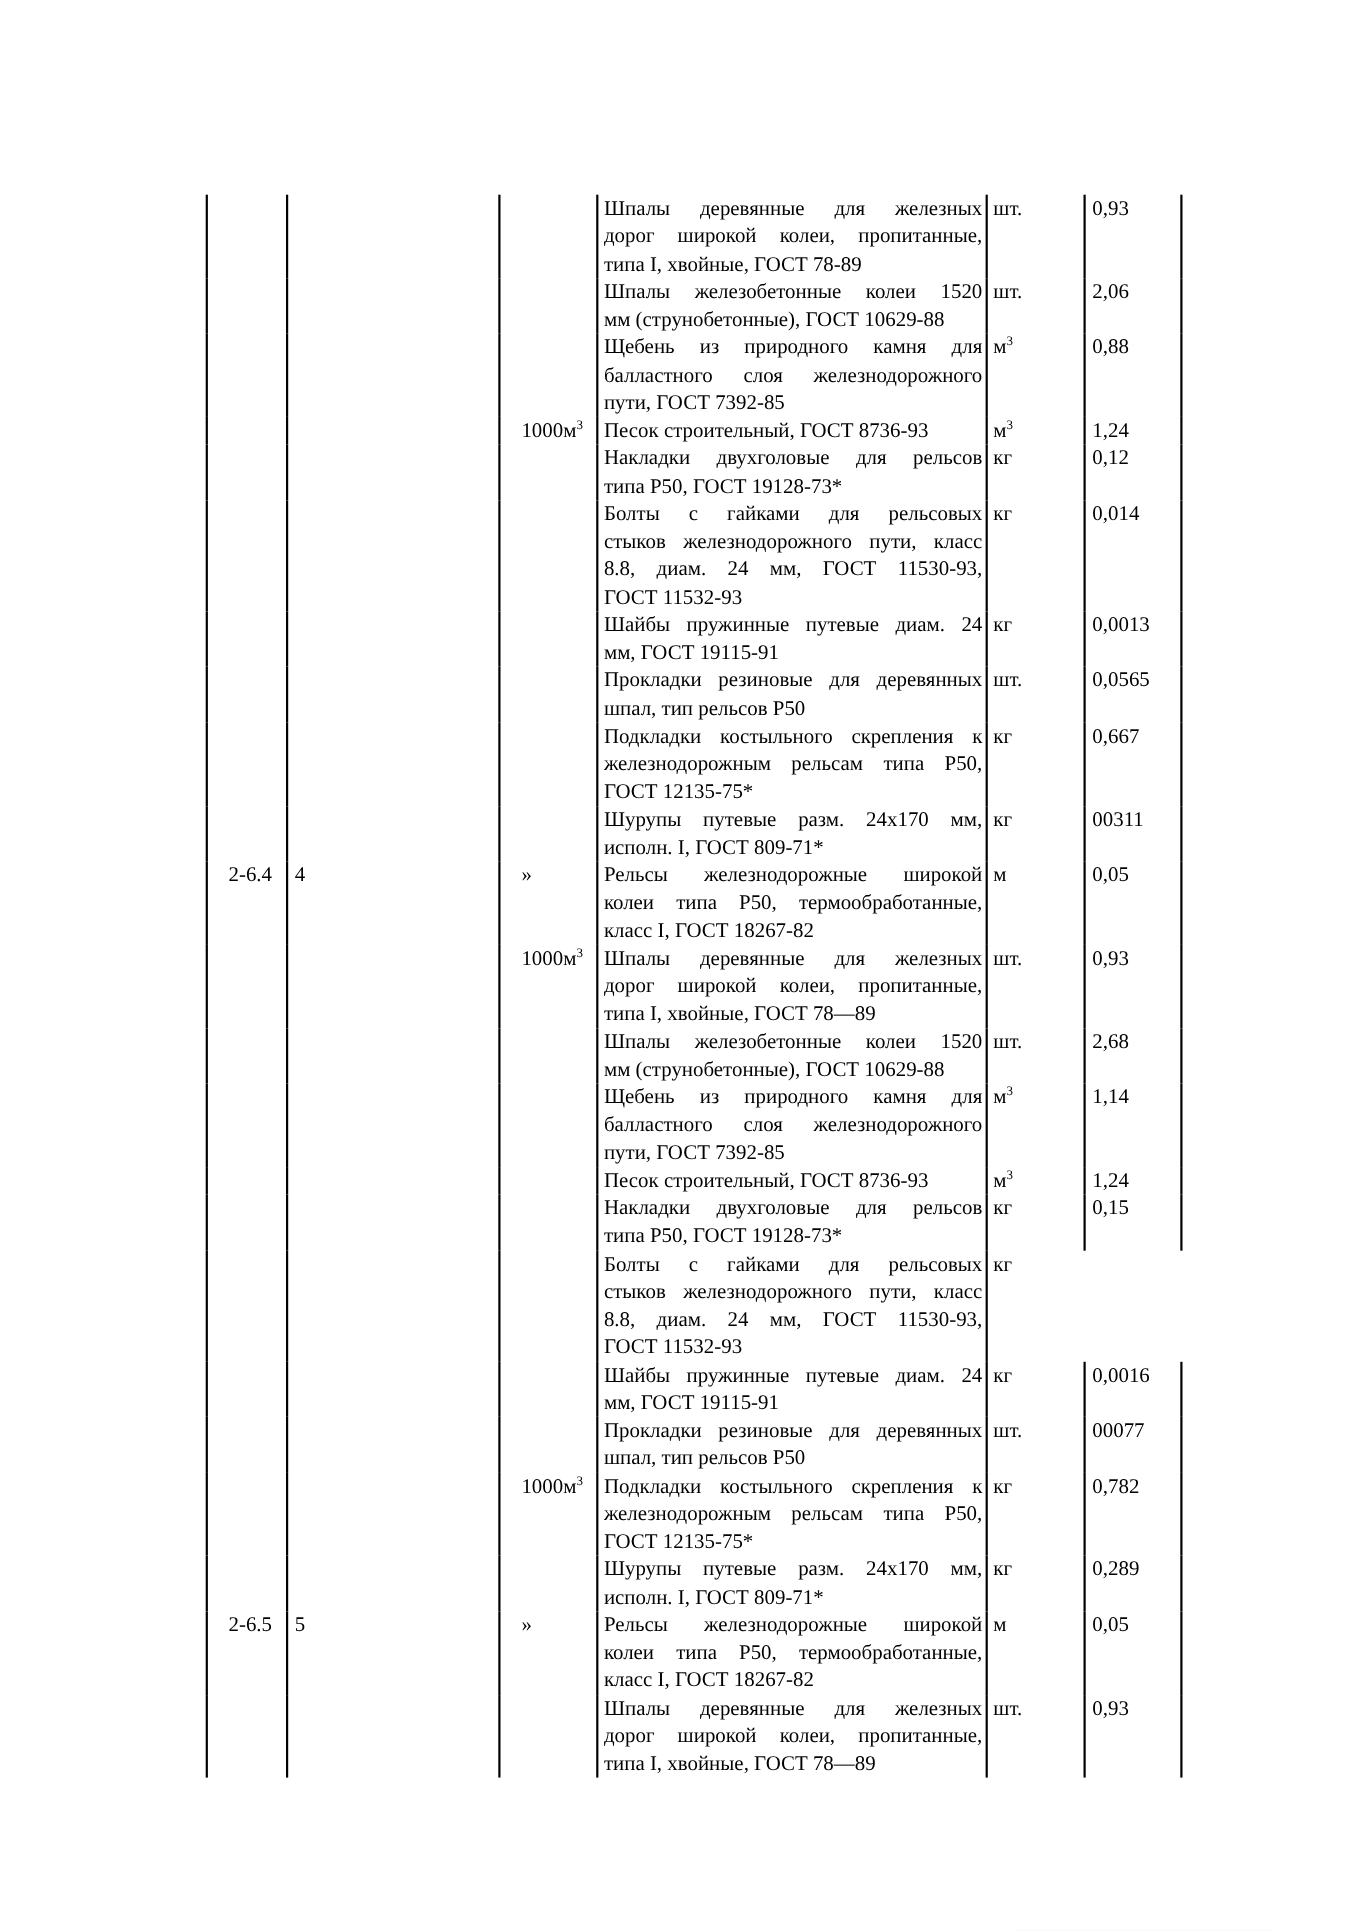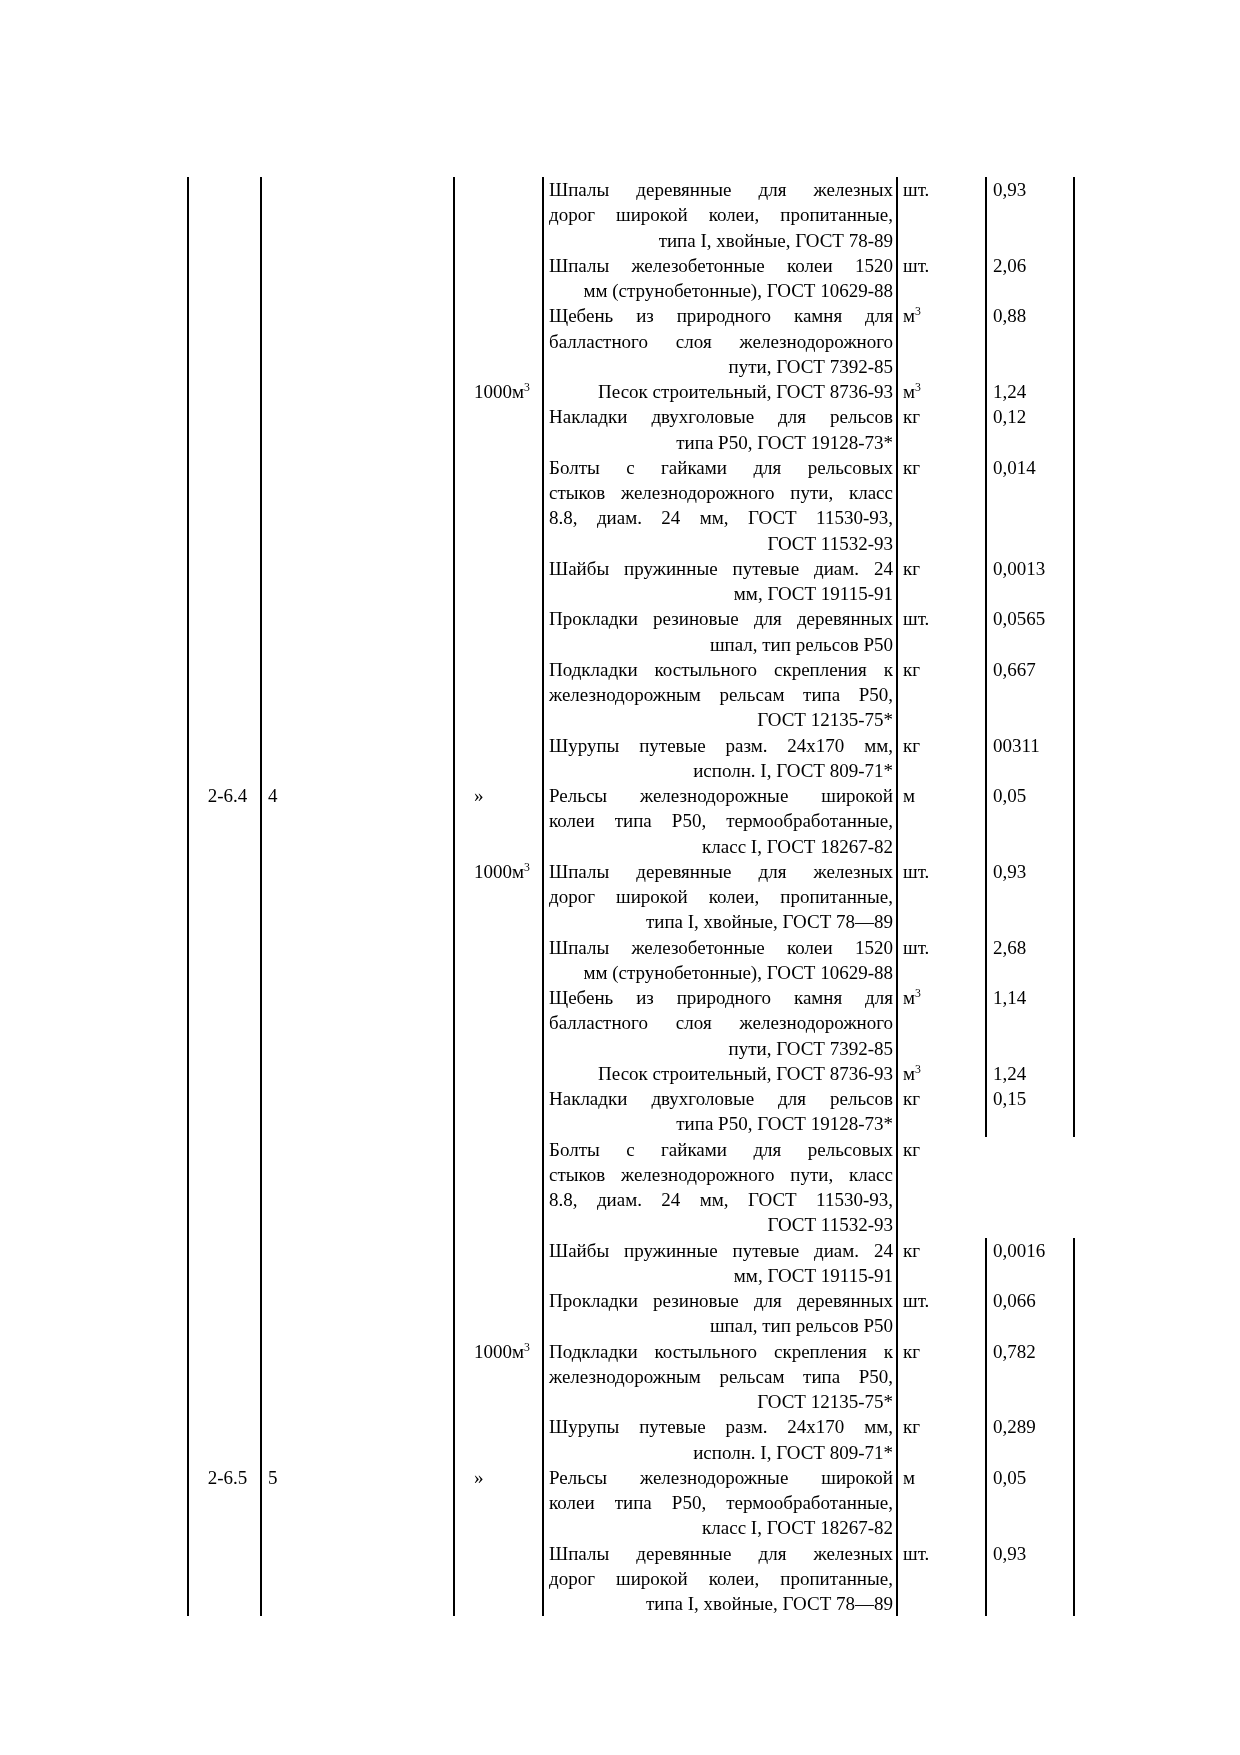--- a/index.html
+++ b/index.html
@@ -33,21 +33,21 @@
     border-left: 2px solid #000;
     padding: 0;
     overflow: hidden;
   }
   .cell.c-code   { padding-left: 6px; text-align: center; }
   .cell.c-num    { padding-left: 6px; }
   .cell.c-meas   { padding-left: 19px; }
   .cell.c-desc   { padding-left: 5px; padding-right: 3px; }
   .cell.c-unit   { padding-left: 5px; }
   .cell.c-val    { padding-left: 6px; border-right: 2px solid #000; }
-  .dline { min-height: 25.25px; text-align: right; }
+  .dline { min-height: 25.25px; text-align: left; }
   .dline.just { text-align: justify; text-align-last: justify; }
   sup.s3 { font-size: 0.62em; vertical-align: super; line-height: 0; }
 </style>
 </head>
 <body>
 
 <div class="page">
   <div class="table-wrap" id="table-root">
       <div class="row">
         <div class="cell c-code"></div>
@@ -256,21 +256,21 @@
       </div>
       <div class="row">
         <div class="cell c-code"></div>
         <div class="cell c-num"></div>
         <div class="cell c-meas"></div>
         <div class="cell c-desc">
           <div class="dline just">Прокладки резиновые для деревянных</div>
           <div class="dline">шпал, тип рельсов Р50</div>
         </div>
         <div class="cell c-unit">шт.</div>
-        <div class="cell c-val">0,066</div>
+        <div class="cell c-val">00077</div>
       </div>
       <div class="row">
         <div class="cell c-code"></div>
         <div class="cell c-num"></div>
         <div class="cell c-meas">1000м<sup class="s3">3</sup></div>
         <div class="cell c-desc">
           <div class="dline just">Подкладки костыльного скрепления к</div>
           <div class="dline just">железнодорожным рельсам типа Р50,</div>
           <div class="dline">ГОСТ 12135-75*</div>
         </div>

